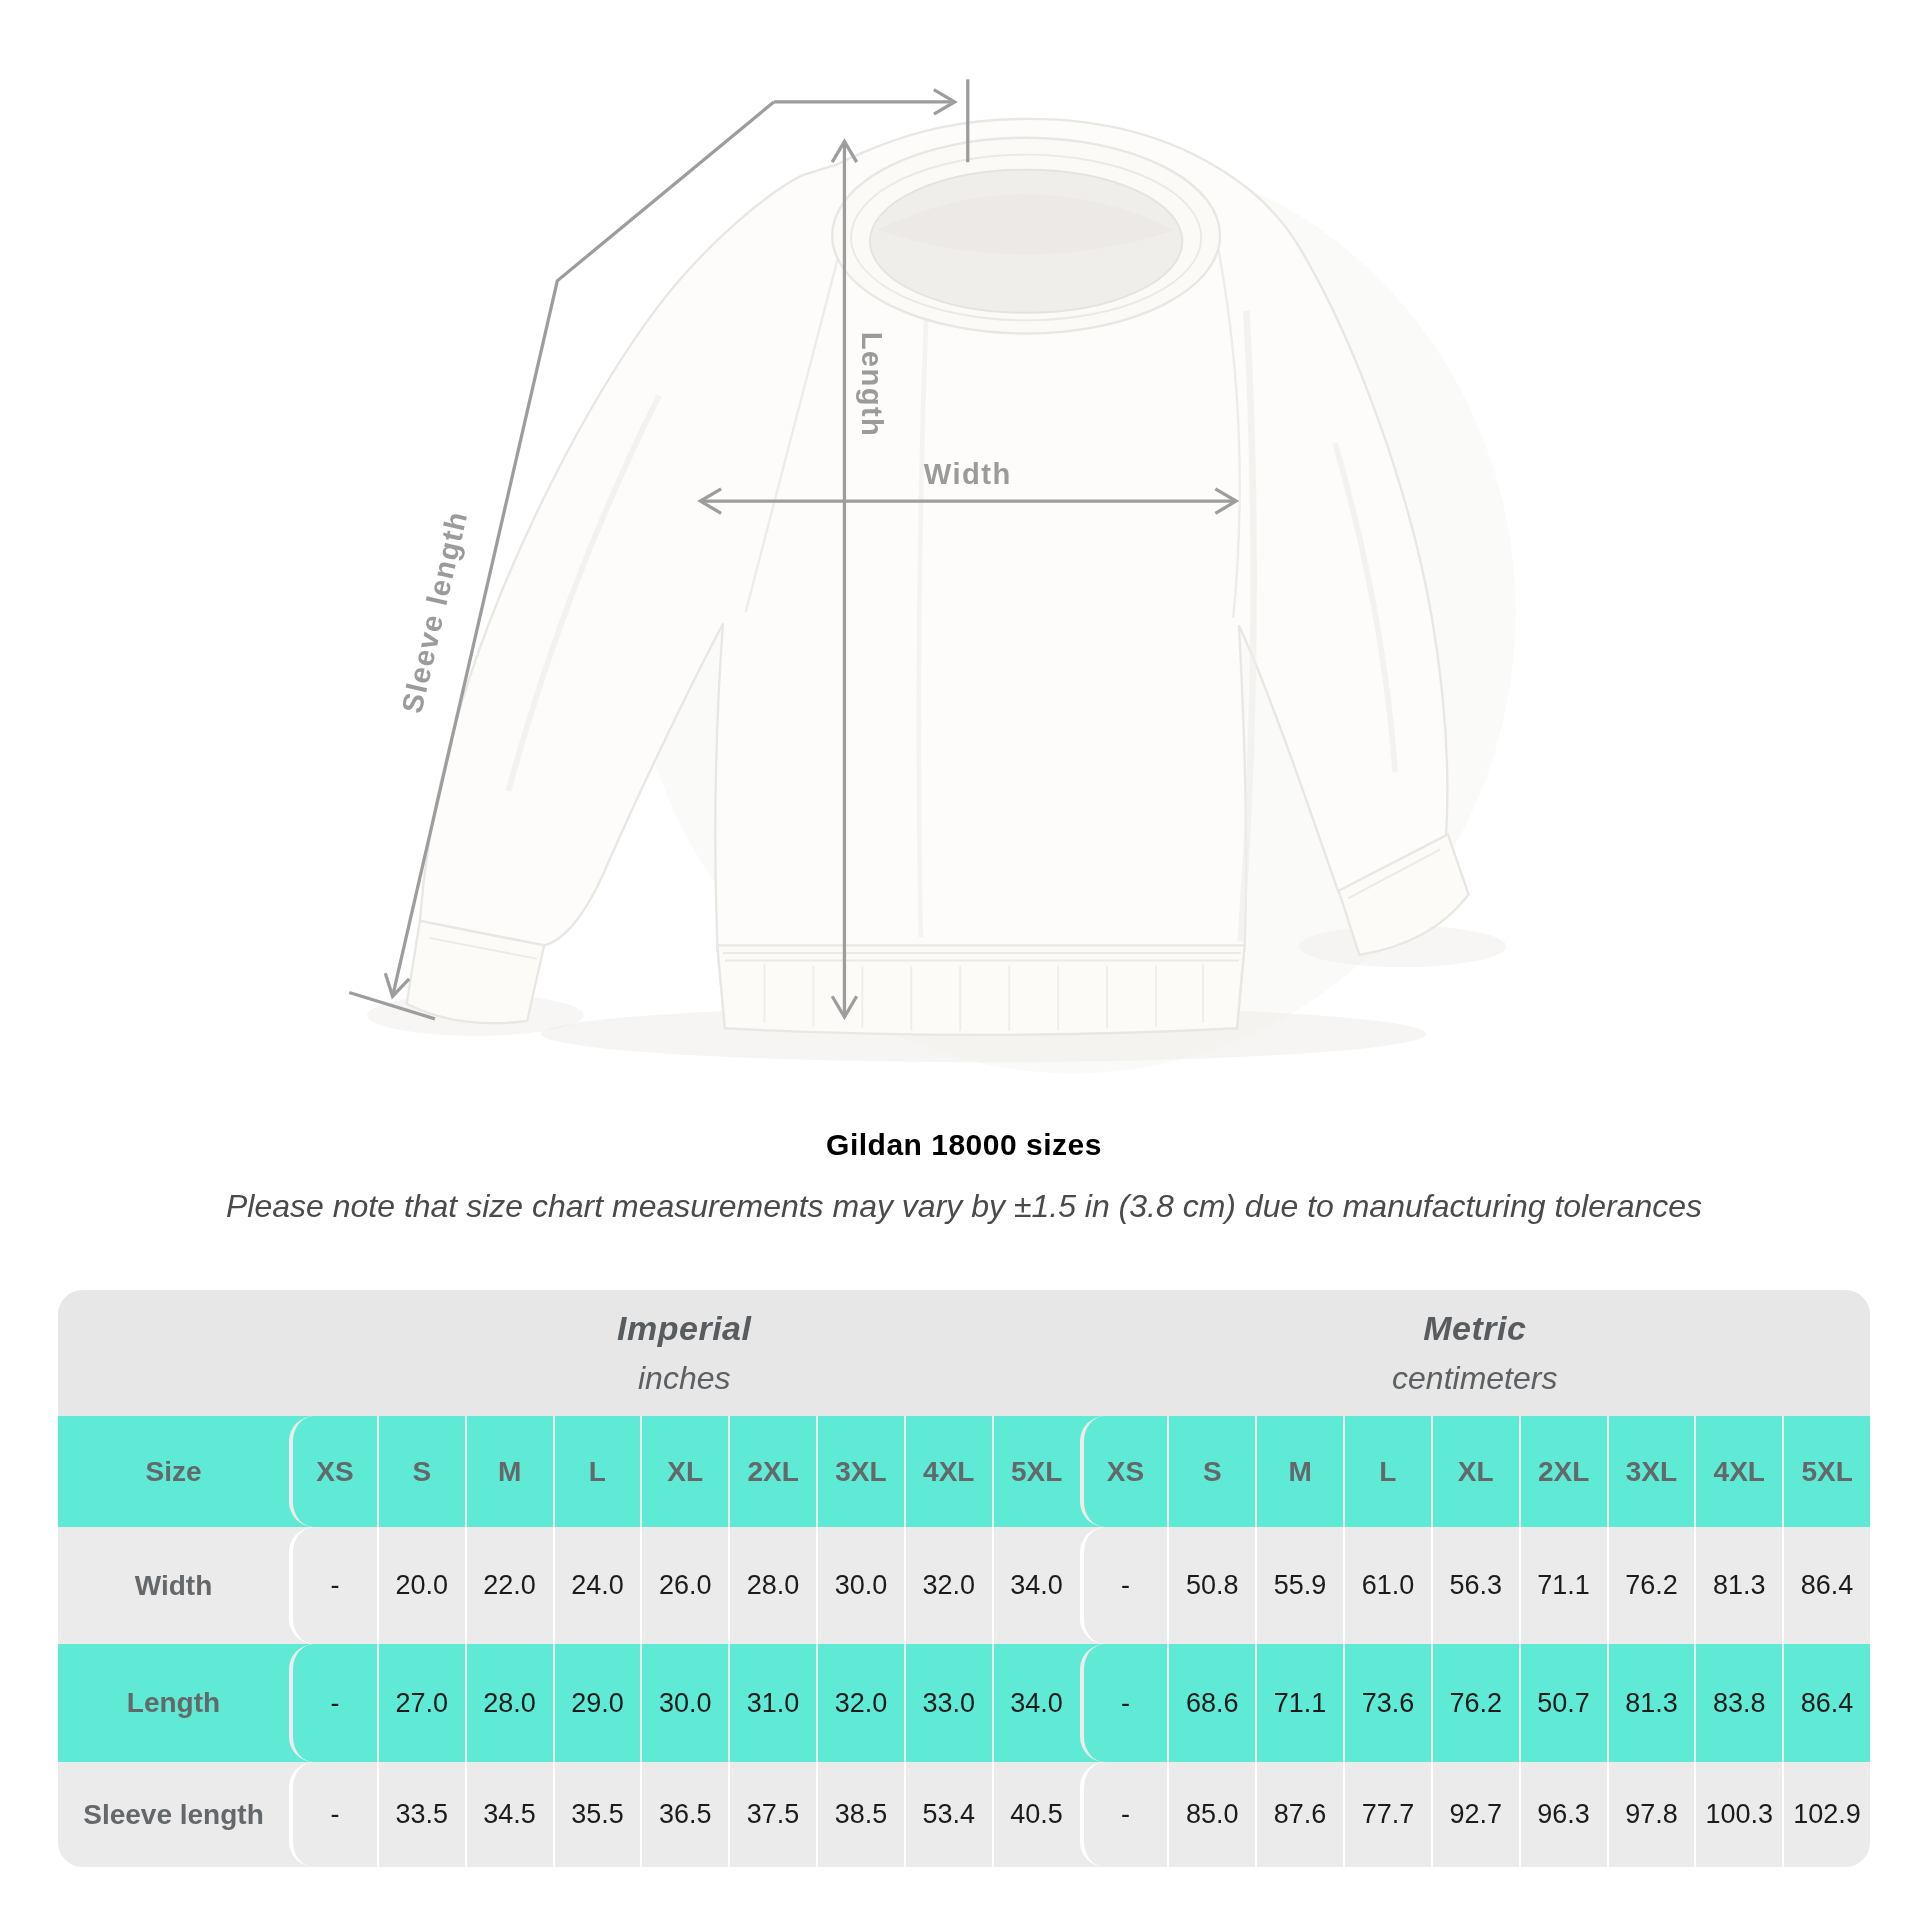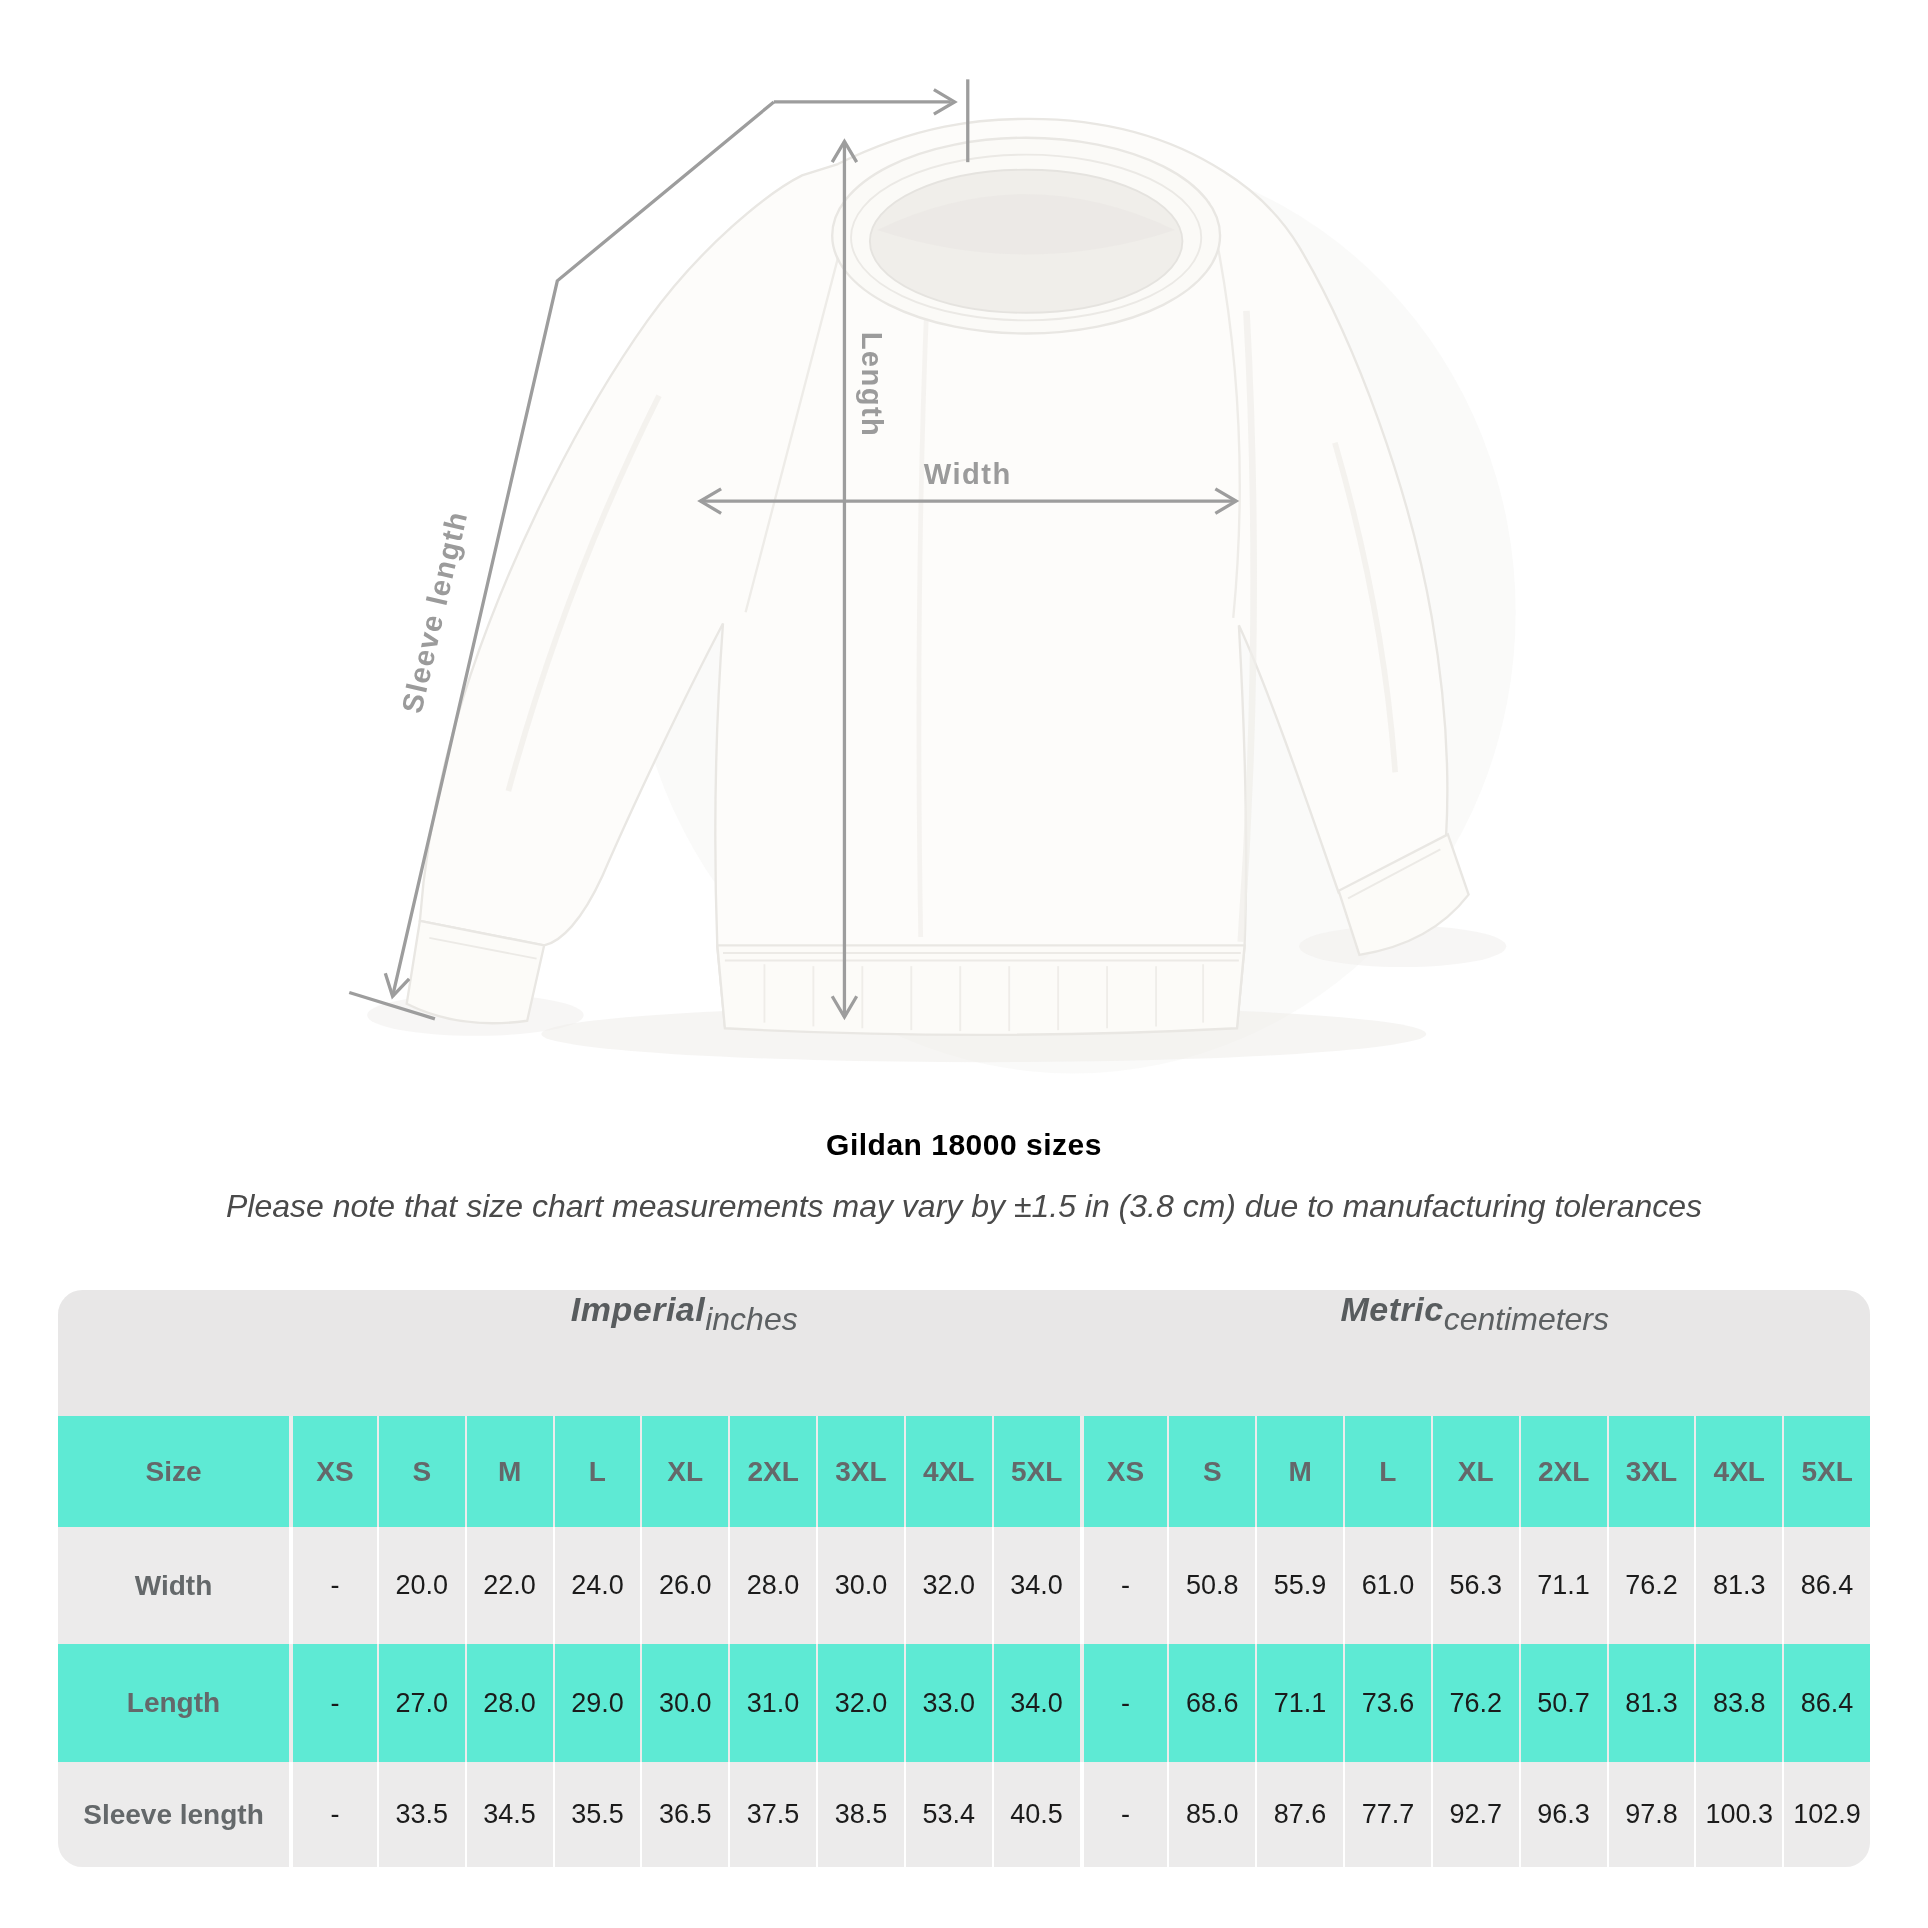--- a/index.html
+++ b/index.html
@@ -17,30 +17,30 @@
   
   .tbl{position:absolute;left:58px;top:1290px;width:1812px;border-radius:24.5px;overflow:hidden;}
   .tr{display:grid;grid-template-columns:231px repeat(18,1fr);}
   .h-band{height:126px;background:#e8e7e7;}
   .h-size{height:111px;}
   .h-w{height:117px;}
   .h-l{height:118px;}
   .h-s{height:105px;}
   .row-white{background:#5eead4;}
   .row-gray{background:#ecebeb;}
-  .band-g{grid-column:span 9;display:flex;flex-direction:row;justify-content:center;}
+  .band-g{grid-column:span 9;display:flex;flex-direction:column;align-items:center;justify-content:center;}
   .band-sp{grid-column:span 1;}
   .gl{font-size:34px;font-weight:bold;font-style:italic;color:#585c5e;letter-spacing:0.5px;}
   .gu{font-size:32px;font-style:italic;color:#5c6062;margin-top:11.3px;}
   .td{display:flex;align-items:center;justify-content:center;
       font-size:27px;color:#1b1b1b;border-left:2.8px solid transparent;}
   .row-white .td{border-left-color:#ececec;}
   .row-gray .td{border-left-color:#ffffff;}
   .td.c0{border-left:none;}
-  .td.b4{border-left-width:4.7px;}
+  .td.b4{border-left-width:4.7px;border-radius:25px;}
   .hd{font-weight:bold;color:#64686a;font-size:28px;}
   .lbl{font-weight:bold;color:#64686a;font-size:28px;}
 </style>
 </head>
 <body>
 
 <div id="canvas">
 
   <svg id="diagram" width="1928" height="1262" viewBox="0 0 2048 1340">
 

